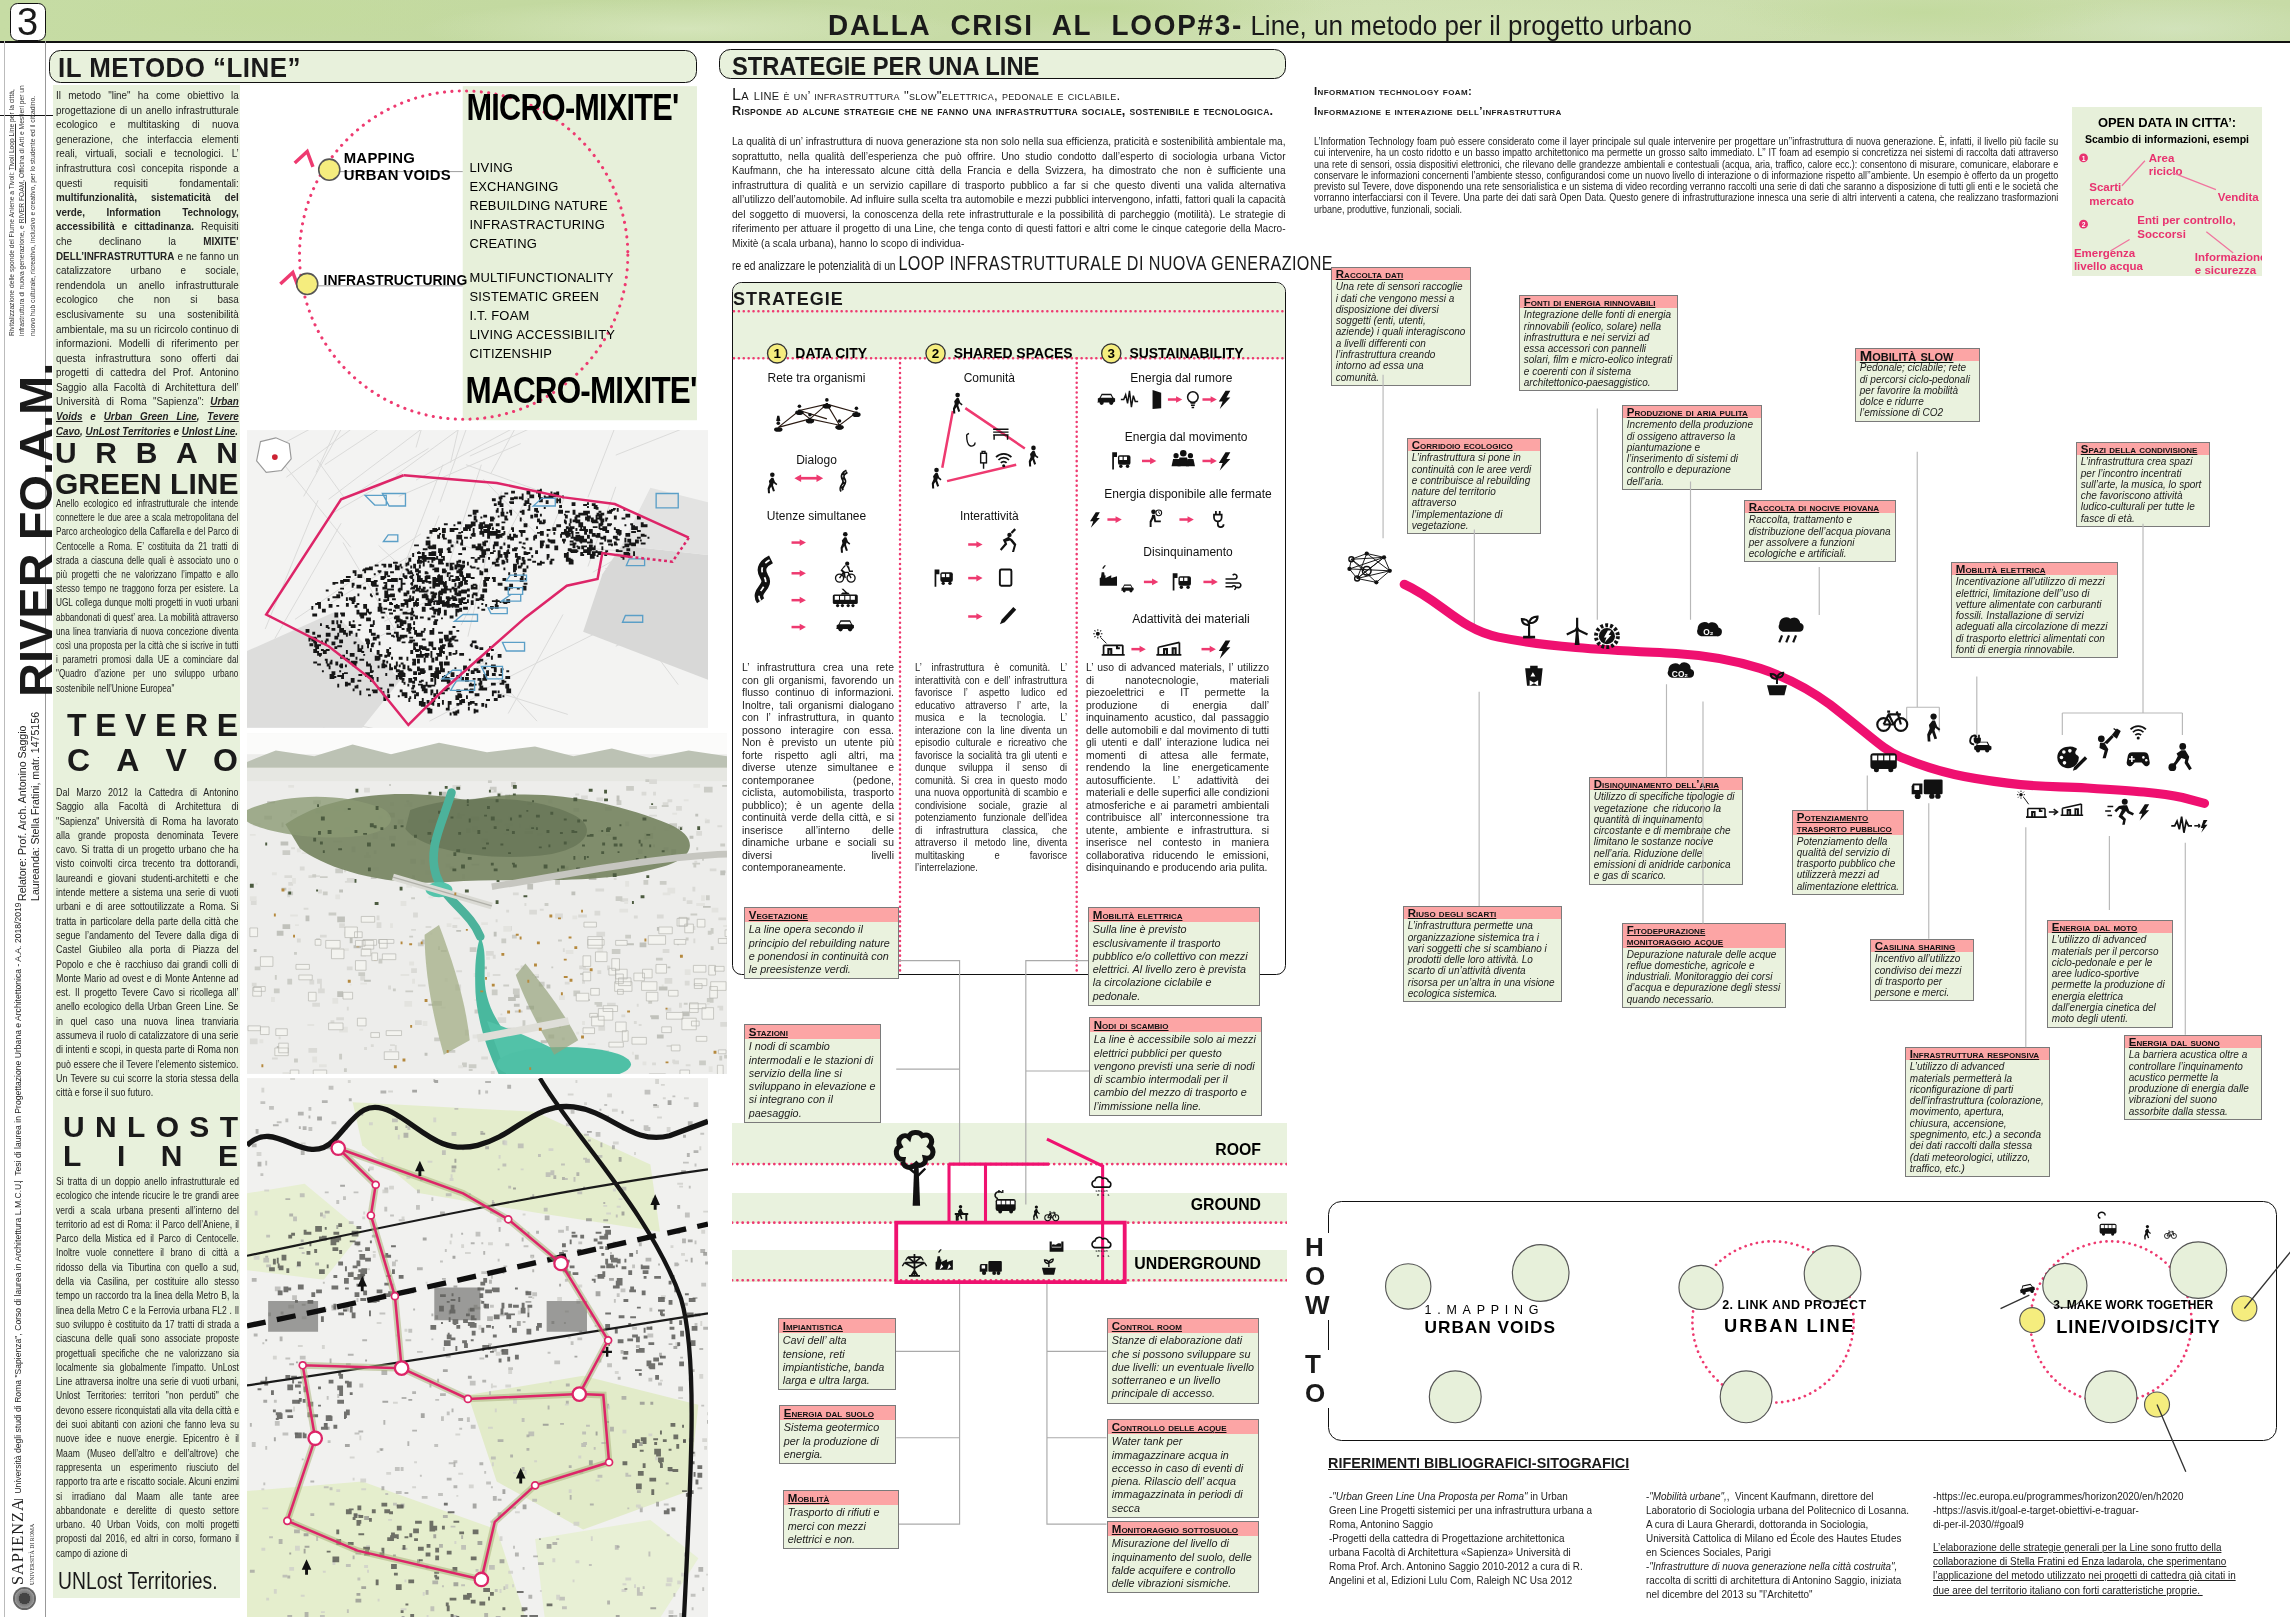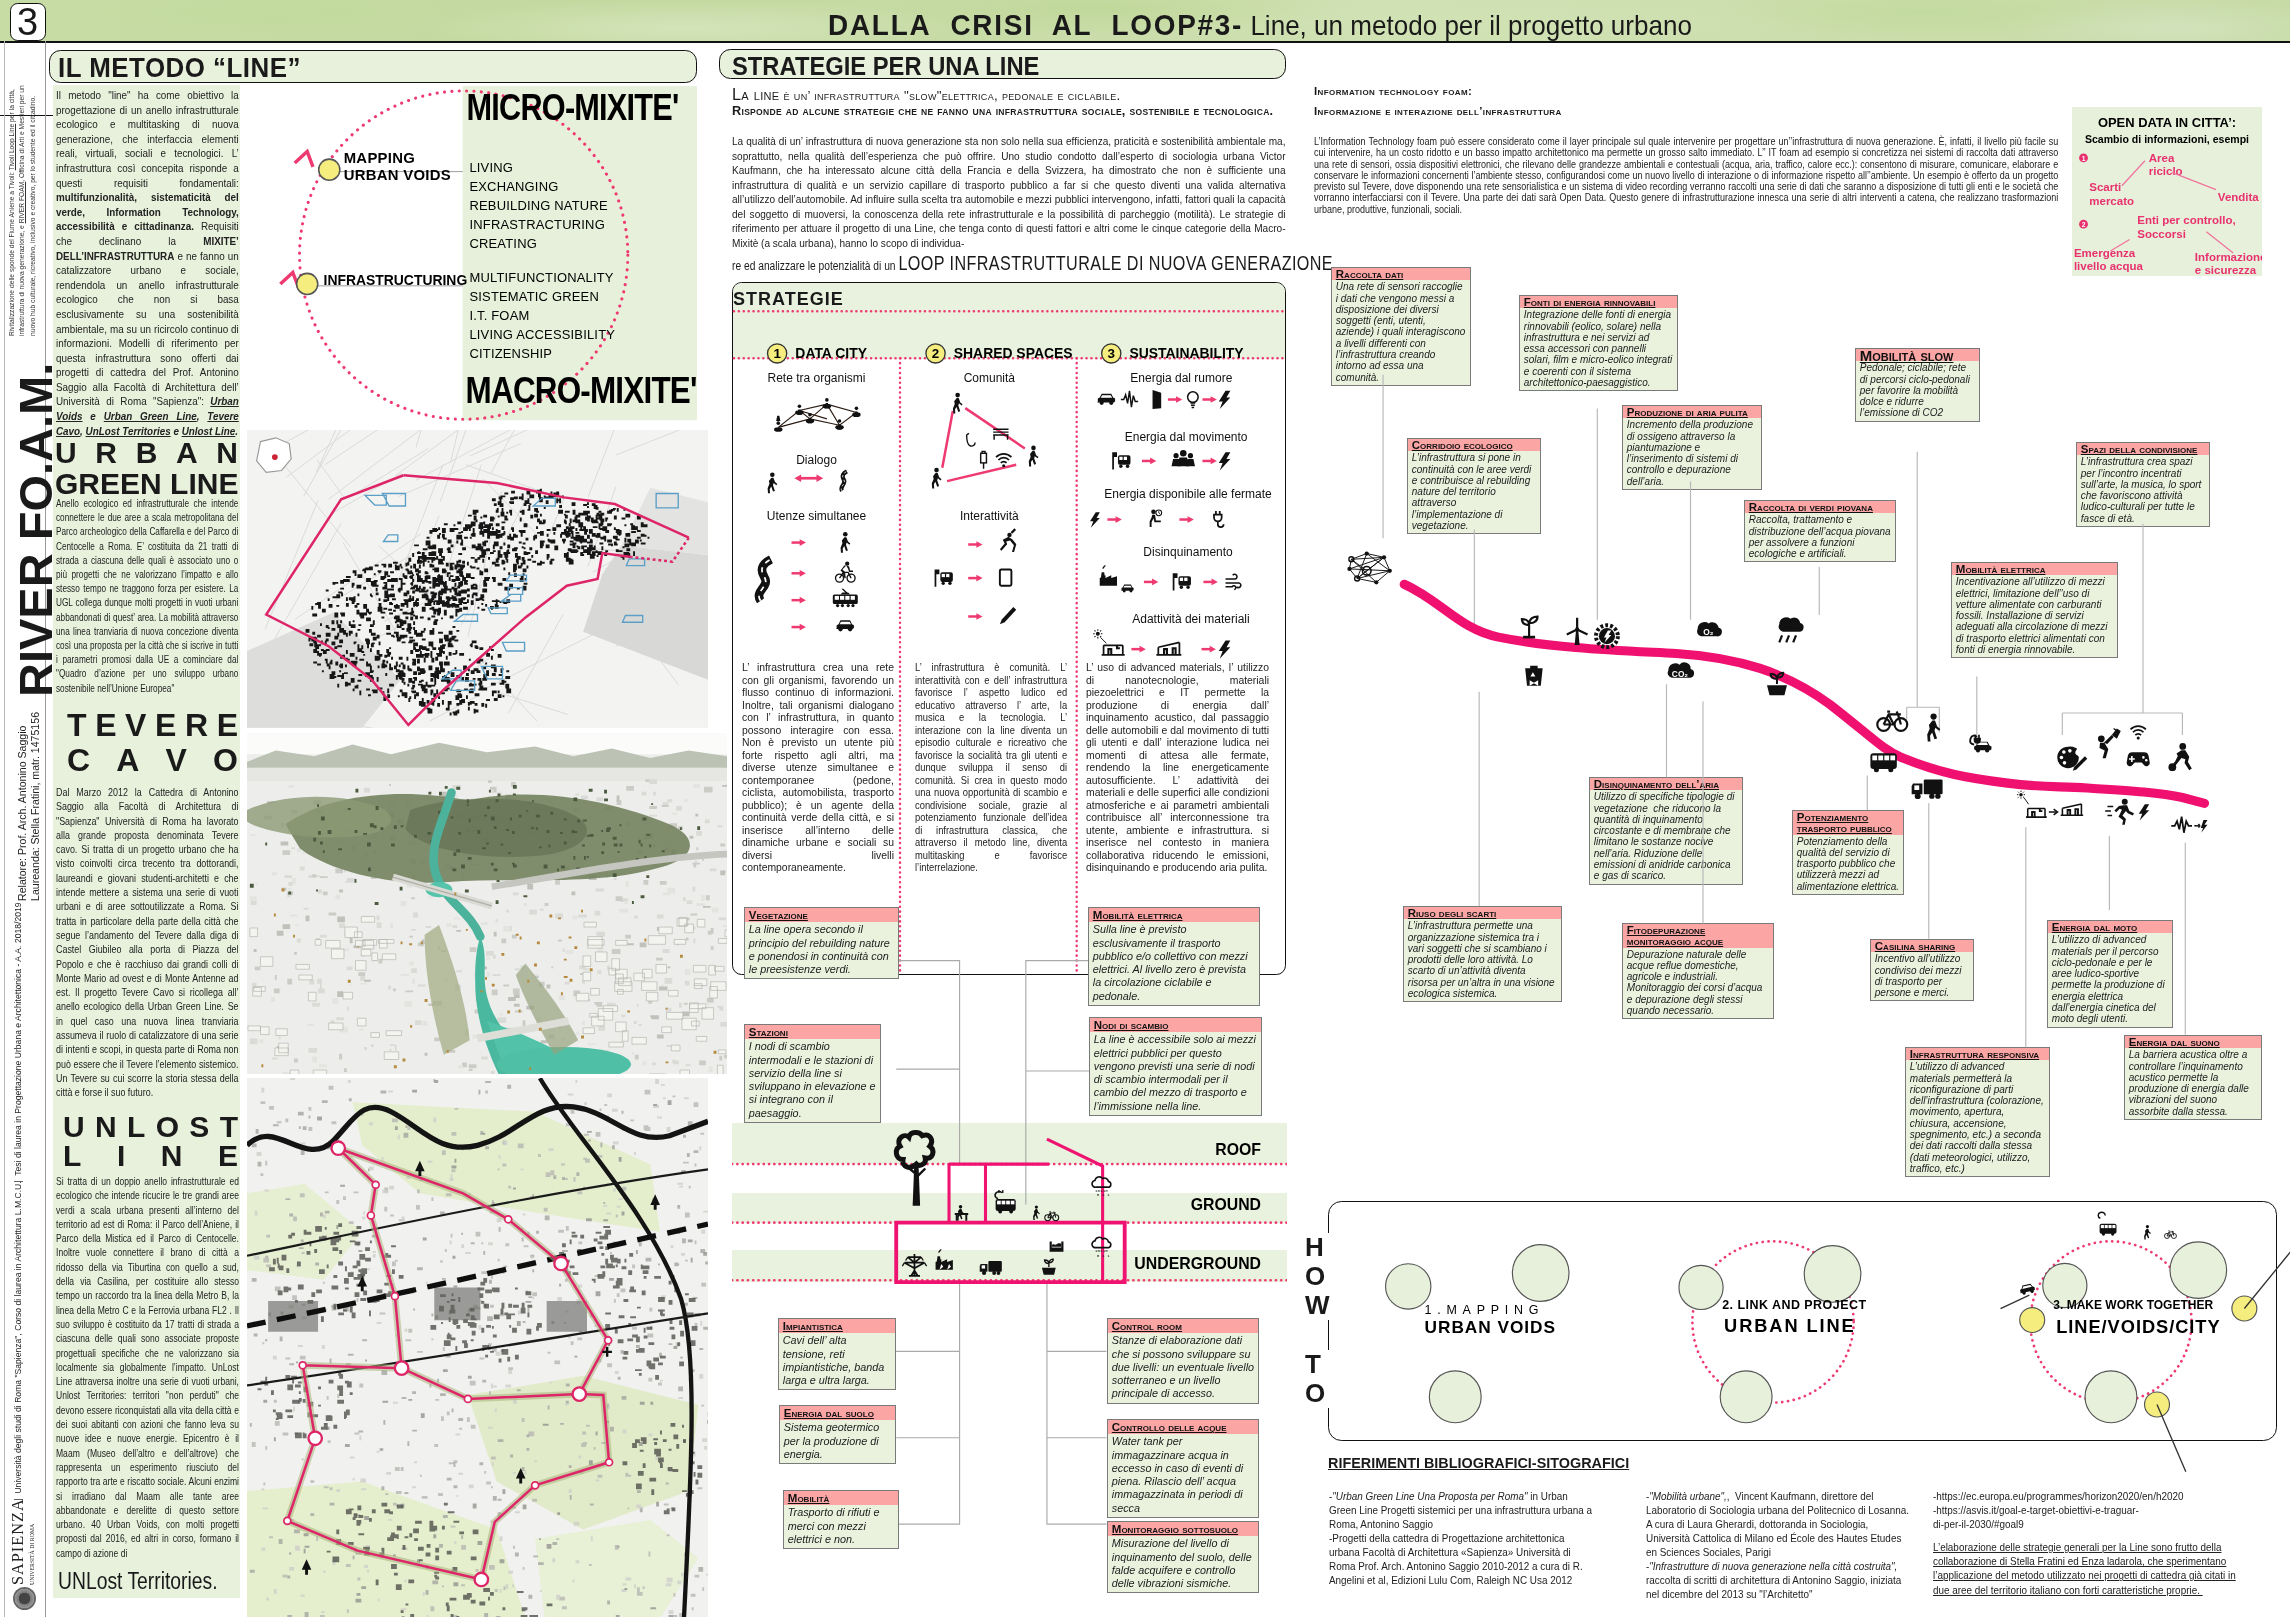--- a/index.html
+++ b/index.html
@@ -743,21 +743,21 @@
     </div>
 <div class="co rco" style="left:1407px;top:438px;width:134px">
       <div class="hd" style="font-size:11.5px"><span>Corridoio ecologico</span></div>
       <div class="bd">L’infrastruttura si pone in continuità con le aree verdi e contribuisce al rebuilding nature del territorio attraverso l’implementazione di vegetazione.</div>
     </div>
 <div class="co rco" style="left:1622px;top:405px;width:140px">
       <div class="hd" style="font-size:11.5px"><span>Produzione di aria pulita</span></div>
       <div class="bd">Incremento della produzione di ossigeno attraverso la piantumazione e l’inserimento di sistemi di controllo e depurazione dell’aria.</div>
     </div>
 <div class="co rco" style="left:1744px;top:500px;width:152px">
-      <div class="hd" style="font-size:11.5px"><span>Raccolta di verdi piovana</span></div>
+      <div class="hd" style="font-size:11.5px"><span>Raccolta di nocive piovana</span></div>
       <div class="bd">Raccolta, trattamento e distribuzione dell’acqua piovana per assolvere a funzioni ecologiche e artificiali.</div>
     </div>
 <div class="co rco" style="left:2076px;top:442px;width:134px">
       <div class="hd" style="font-size:11.5px"><span>Spazi della condivisione</span></div>
       <div class="bd">L’infrastruttura crea spazi per l’incontro incentrati sull’arte, la musica, lo sport che favoriscono attività ludico-culturali per tutte le fasce di età.</div>
     </div>
 <div class="co rco" style="left:1951px;top:562px;width:167px">
       <div class="hd" style="font-size:11.5px"><span>Mobilità elettrica</span></div>
       <div class="bd">Incentivazione all’utilizzo di mezzi elettrici, limitazione dell’’uso di vetture alimentate con carburanti fossili. Installazione di servizi adeguati alla circolazione di mezzi di trasporto elettrici alimentati con fonti di energia rinnovabile.</div>
     </div>
@@ -766,21 +766,21 @@
       <div class="bd">Utilizzo di specifiche tipologie di vegetazione&nbsp; che riducono la quantità di inquinamento circostante e di membrane che limitano le sostanze nocive&nbsp; nell’aria. Riduzione delle emissioni di anidride carbonica e gas di scarico.</div>
     </div>
 <div class="co rco" style="left:1792px;top:810px;width:112px">
       <div class="hd" style="font-size:11.5px"><span>Potenziamento </span><br><span>trasporto pubblico</span></div>
       <div class="bd">Potenziamento della qualità del servizio di trasporto pubblico che utilizzerà mezzi ad alimentazione elettrica.</div>
     </div>
 <div class="co rco" style="left:1403px;top:906px;width:159px">
       <div class="hd" style="font-size:11.5px"><span>Riuso degli scarti</span></div>
       <div class="bd">L’infrastruttura permette una organizzazione sistemica tra i vari soggetti che si scambiano i prodotti delle loro attività. Lo scarto di un’attività diventa risorsa per un’altra in una visione ecologica sistemica.</div>
     </div>
-<div class="co rco" style="left:1622px;top:923px;width:152px">
+<div class="co rco" style="left:1622px;top:923px;width:164px">
       <div class="hd" style="font-size:11.5px"><span>Fitodepurazione </span><br><span>monitoraggio acque</span></div>
       <div class="bd">Depurazione naturale delle acque reflue domestiche, agricole e industriali. Monitoraggio dei corsi d’acqua e depurazione degli stessi quando necessario.</div>
     </div>
 <div class="co rco" style="left:1870px;top:939px;width:104px">
       <div class="hd" style="font-size:11.5px"><span>Casilina sharing</span></div>
       <div class="bd">Incentivo all’utilizzo condiviso dei mezzi di trasporto per persone e merci.</div>
     </div>
 <div class="co rco" style="left:2047px;top:920px;width:126px">
       <div class="hd" style="font-size:11.5px"><span>Energia dal moto</span></div>
       <div class="bd">L’utilizzo di advanced materials per il percorso ciclo-pedonale e per le aree ludico-sportive permette la produzione di energia elettrica dall’energia cinetica del moto degli utenti.</div>

